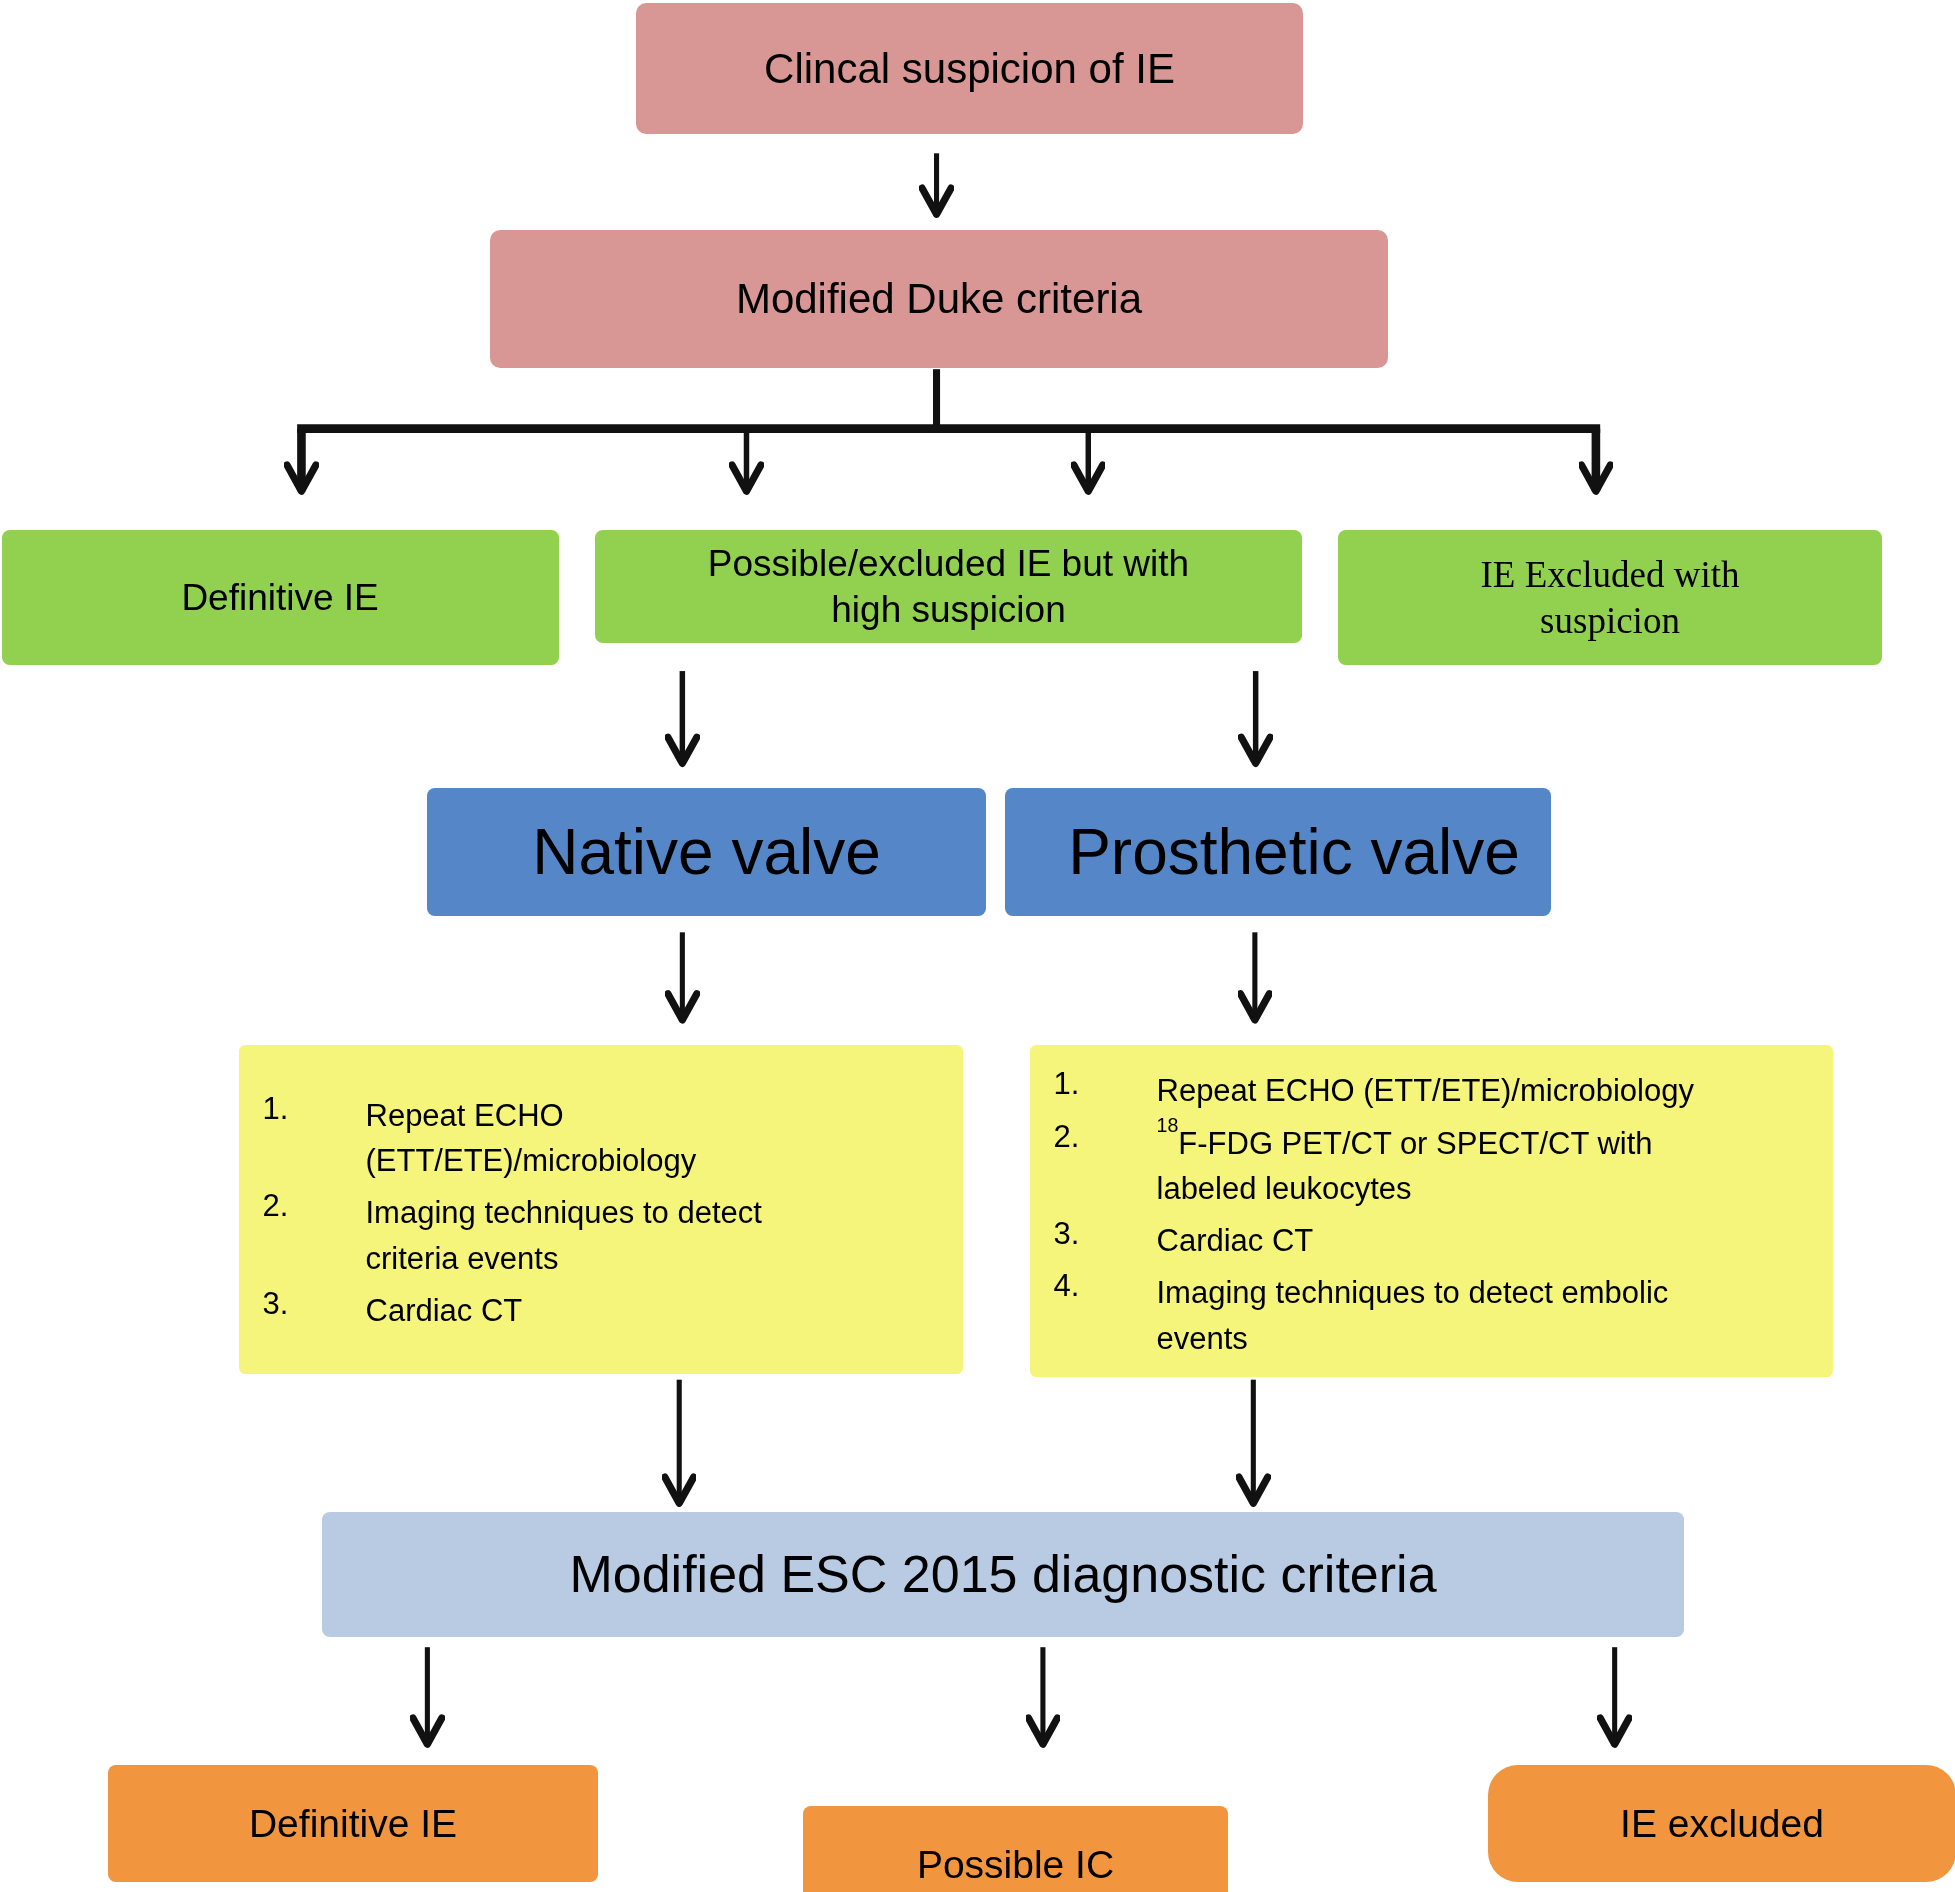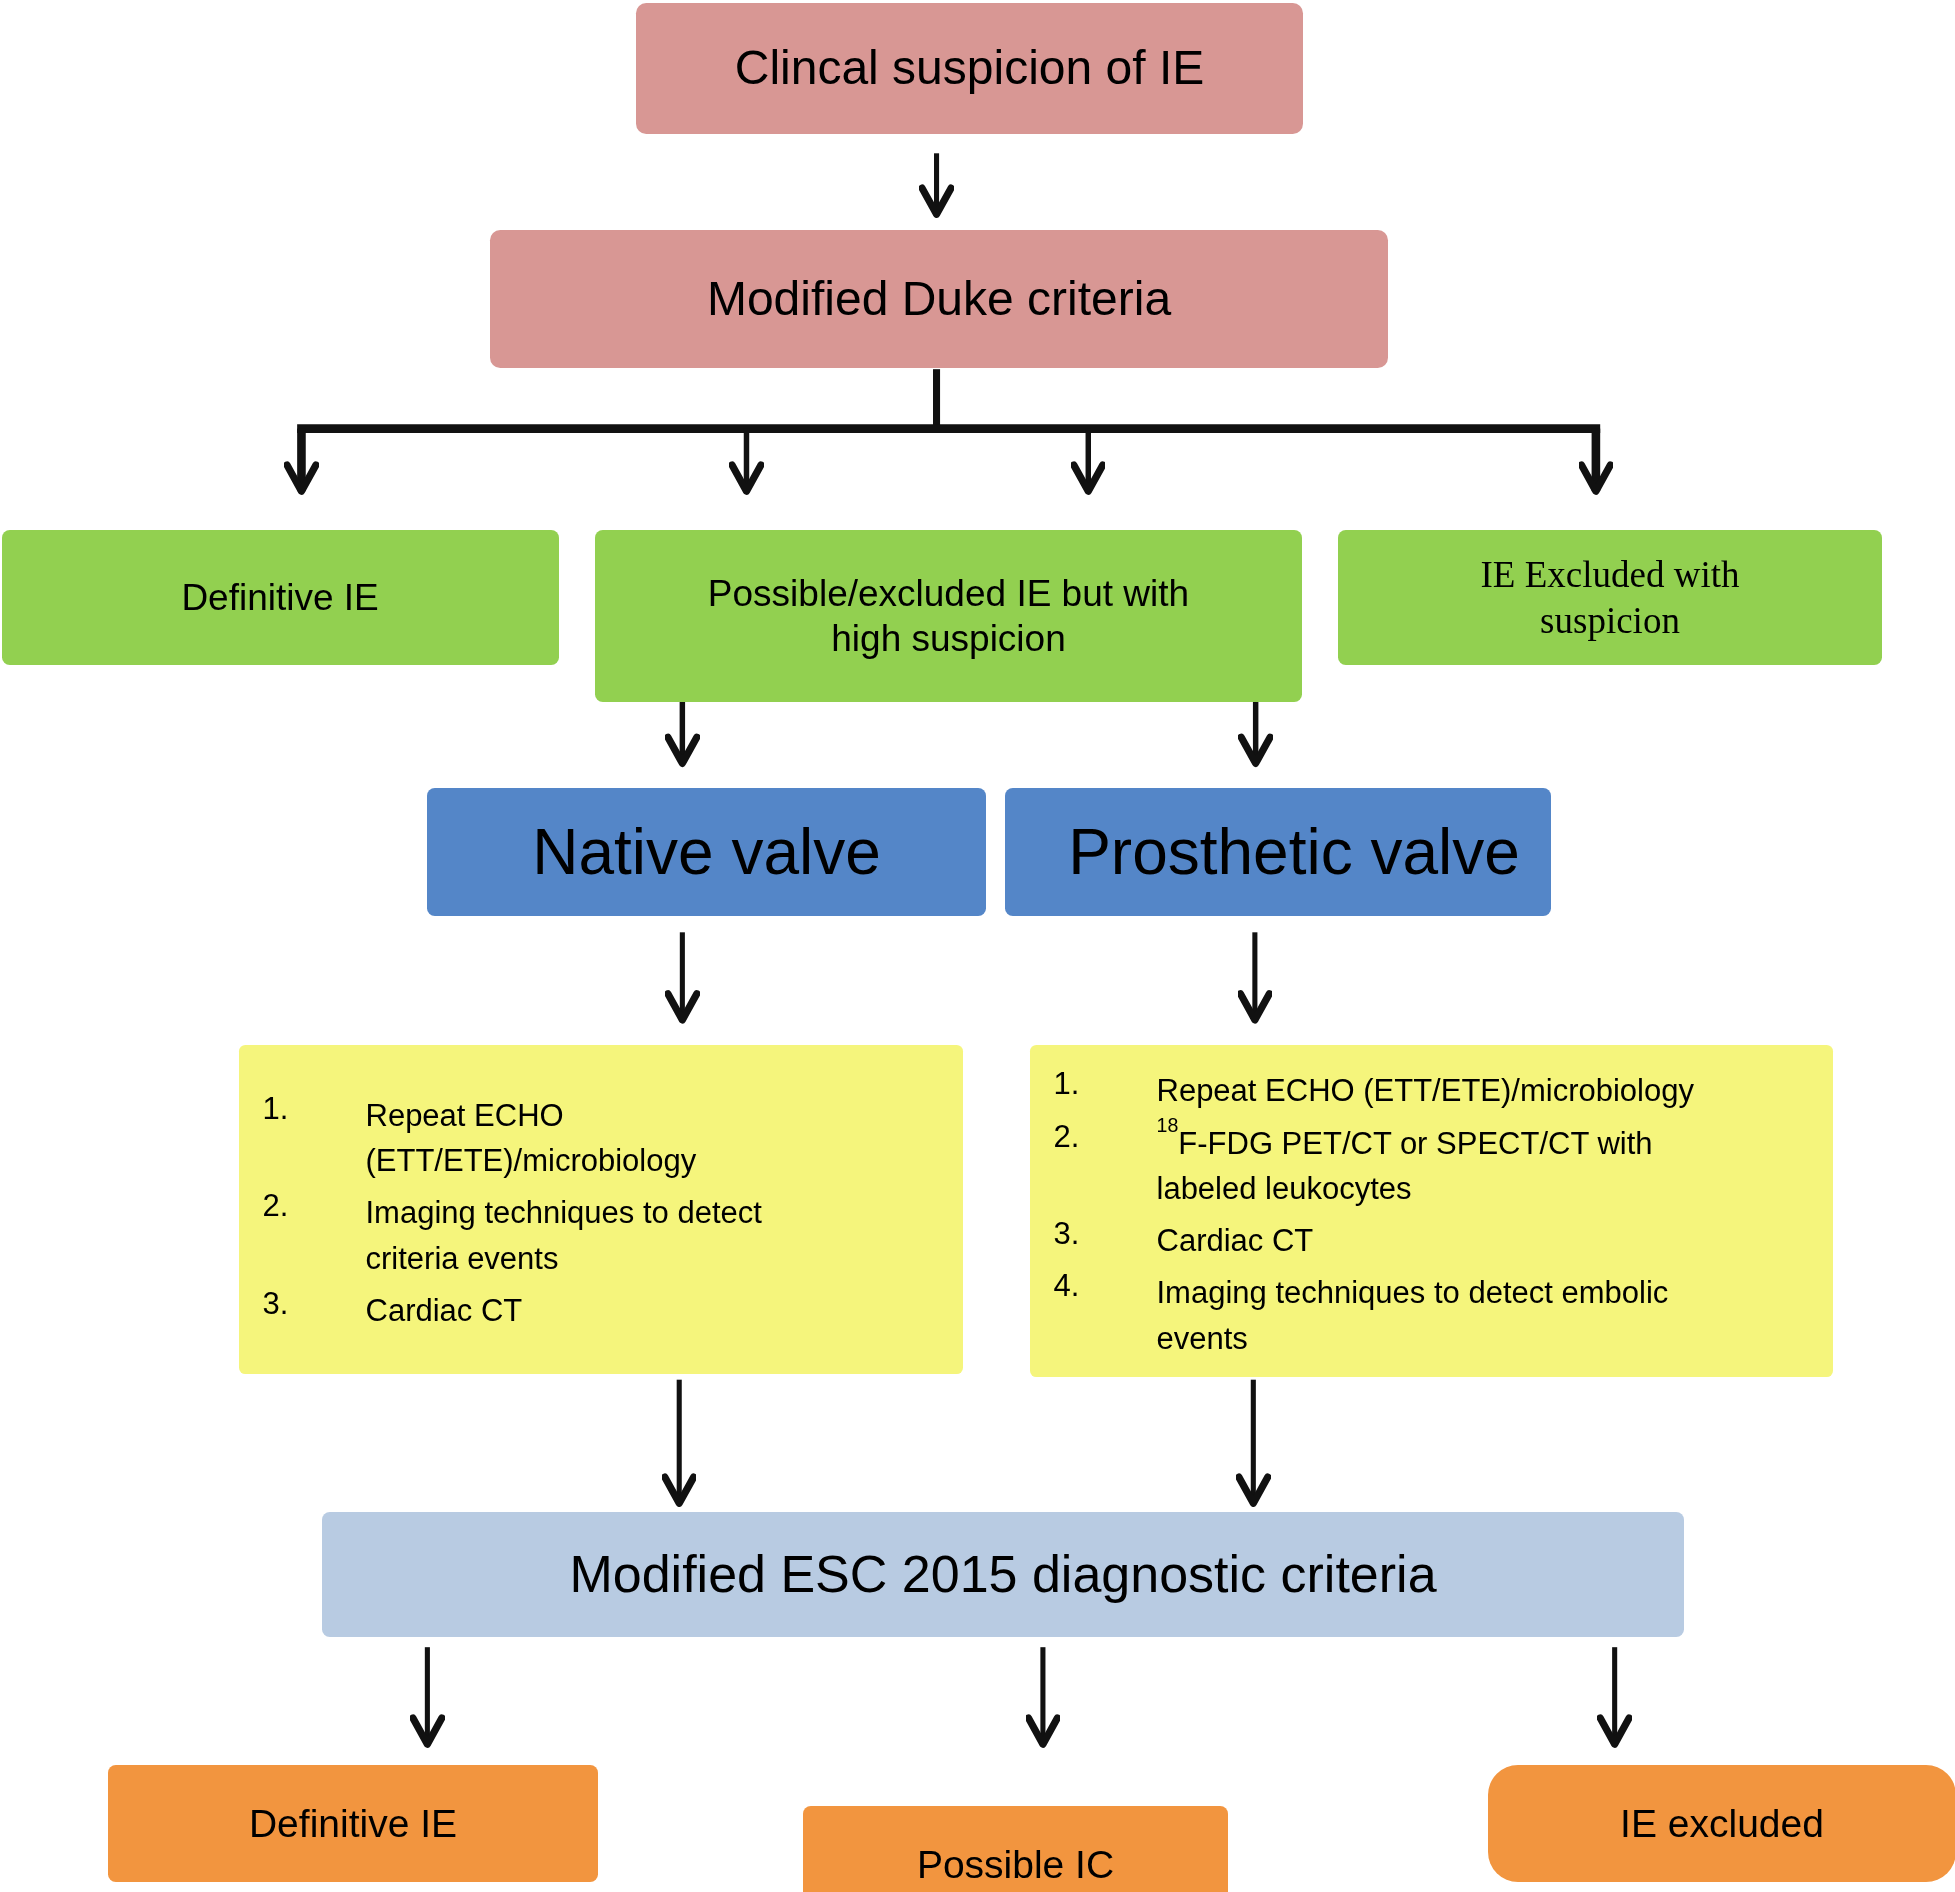--- a/index.html
+++ b/index.html
@@ -32,21 +32,21 @@
     justify-content: center;
     text-align: center;
     box-sizing: border-box;
     border-radius: 7.8px;
   }
   .node .box-label {
     white-space: pre-line;
     line-height: 1.22;
   }
   .node.pink   { border-radius: 10.2px; }
-  .node.pink .box-label   { font-size: 48px; }
+  .node.pink .box-label   { font-size: 42px; }
   .node.green .box-label  { font-size: 37px; }
   .node.blue .box-label   { font-size: 64px; }
   .node.lblue .box-label  { font-size: 52px; }
   .node.orange .box-label { font-size: 39px; }
 
   
   .node.yellow {
     justify-content: center;
     align-items: stretch;
     flex-direction: column;
@@ -69,21 +69,21 @@
   .item-sup {
     font-size: 19.6px;
     position: relative;
     top: -10.2px;
   }
 
   
   #pink1   { left: 636px;  top: 3.1px;    width: 667px;  height: 131px; }
   #pink2   { left: 490px;  top: 230px;  width: 898px; height: 138px; }
   #green1  { left: 1.6px;    top: 530px;  width: 557px;  height: 135px; }
-  #green2  { left: 595px;  top: 530px;  width: 707px;  height: 172px; }
+  #green2  { left: 595px;  top: 530px;  width: 707px;  height: 113px; }
   #green3  { left: 1338px; top: 530px;  width: 544px;  height: 135px; font-family: Liberation Serif, serif; }
   #blue1   { left: 427px;  top: 788px; width: 559px;  height: 128px; }
   #blue2   { left: 1005px; top: 788px; width: 546px;  height: 128px; }
   #yellow1 { left: 239px;  top: 1045px; width: 724px;  height: 329px; }
   #yellow2 { left: 1030px; top: 1045px; width: 803px; height: 332px; }
   #esc     { left: 322px;  top: 1512px; width: 1362px; height: 125px; }
   #orange1 { left: 108px;  top: 1765px; width: 490px;  height: 117px; }
   #orange2 { left: 803px; top: 1806px; width: 425px;  height: 117px; }
   #orange3 { left: 1488px; top: 1765px; width: 468px;  height: 117px; border-radius: 30px; }
 </style>

